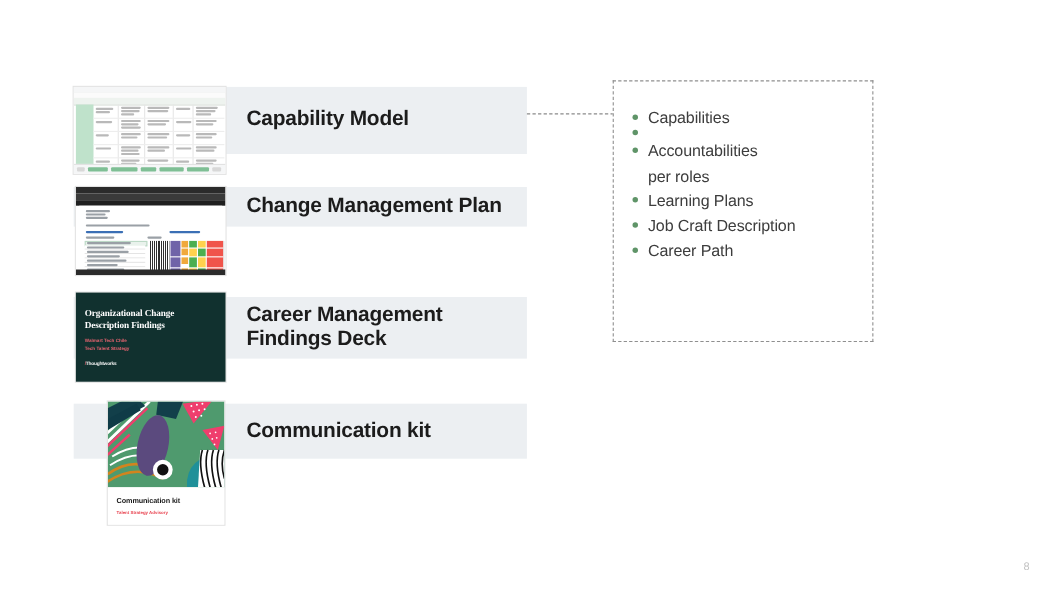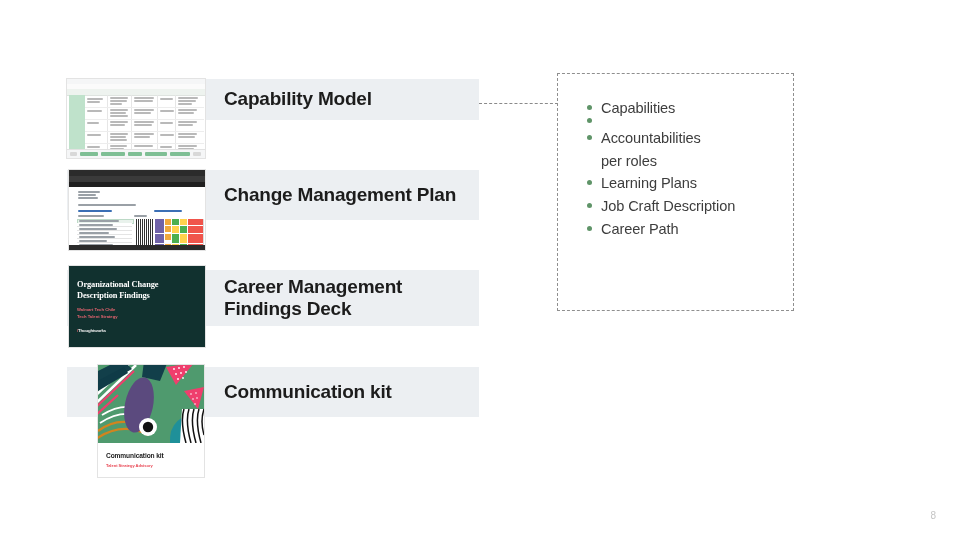--- a/index.html
+++ b/index.html
@@ -77,41 +77,41 @@
   .connector{
     position:absolute;left:479px;top:103px;width:79px;height:0;
     border-top:1.5px dashed #8a8a8a;
   }
 
   
   .panel{
     position:absolute;left:557px;top:73px;width:237px;height:238px;
     border:1.3px dashed #8f8f8f;background:#ffffff;box-sizing:border-box;
   }
-  .bullets{position:absolute;left:29px;top:24px;right:8px;}
+  .bullets{position:absolute;left:17px;top:24px;right:8px;}
   .bullet{display:flex;align-items:baseline;margin-bottom:2.0px;}
   .dot{
     width:5px;height:5px;border-radius:50%;background:#5f9468;
     flex:0 0 5px;margin-right:9px;position:relative;top:-3px;
   }
   .dot.blank{background:transparent;}
   .btext{font-size:14.6px;color:#3d3d3d;line-height:20.8px;letter-spacing:-0.1px;}
 
   
   .pageno{
     position:absolute;right:24px;bottom:19px;
     font-size:10px;color:#c4c4c4;
   }
 </style>
 </head>
 <body>
 
 <div class="slide">
 
-  <div class="row-bar" style="top:79px;height:41px;">
+  <div class="row-bar" style="top:79px;height:61px;">
     <div class="row-title">Capability Model</div>
   </div>
 
   <div class="thumb t1">
     <div class="toolbar"></div>
     <div class="toolbar2"></div>
     <div class="hdr"></div>
     <div class="greencol"></div>
     <div class="grid">
       <div class="gl" style="left:22px;"></div>
@@ -174,21 +174,21 @@
       <div class="tab tabg" style="left:34px;width:24px;"></div>
       <div class="tab tabg" style="left:61px;width:14px;"></div>
       <div class="tab tabg" style="left:78px;width:22px;"></div>
       <div class="tab tabg" style="left:103px;width:20px;"></div>
       <div class="tab" style="left:126px;width:8px;"></div>
     </div>
   </div>
 
   <div class="connector"></div>
 
-  <div class="row-bar" style="top:170px;height:50px;">
+  <div class="row-bar" style="top:170px;height:36px;">
     <div class="row-title">Change Management Plan</div>
   </div>
 
   <div class="thumb t2">
     <div class="chrome"></div>
     <div class="menubar"></div>
     <div class="ribbon"></div>
     <div class="sheet">
       <div class="tx" style="left:6px;top:4px;width:22px;"></div>
       <div class="tx" style="left:6px;top:7px;width:18px;"></div>

